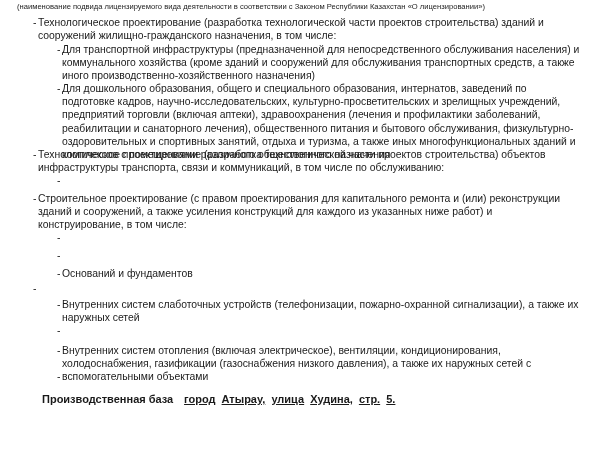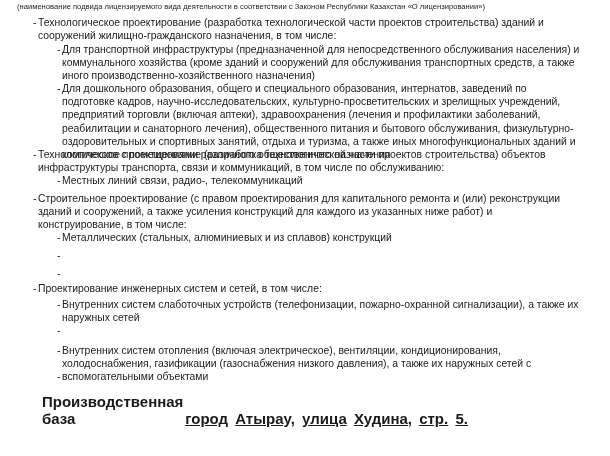--- a/index.html
+++ b/index.html
@@ -35,43 +35,43 @@
       position: absolute;
       left: -5px;
       top: 0;
     }
     .lvl1 { left: 38px; width: 540px; }
     .lvl2 { left: 62px; width: 520px; }
     .footer {
       position: absolute;
       top: 393px;
       left: 42px;
-      font-size: 15px;
+      font-size: 11px;
       font-weight: bold;
       color: #1a1a1a;
     }
     .footer .label { display: inline-block; width: 139px; }
     .footer .addr span { text-decoration: underline; margin-right: 3px; }
   </style>
 </head>
 <body>
 
 <div class="caption">(наименование подвида лицензируемого вида деятельности в соответствии с Законом Республики Казахстан «О лицензировании»)</div>
 
 <div id="items">
     <div class="item lvl1" style="top: 16px;"><span class="dash">-</span><span>Технологическое проектирование (разработка технологической части проектов строительства) зданий и сооружений жилищно-гражданского назначения, в том числе:</span></div>
     <div class="item lvl2" style="top: 43px;"><span class="dash">-</span><span>Для транспортной инфраструктуры (предназначенной для непосредственного обслуживания населения) и коммунального хозяйства (кроме зданий и сооружений для обслуживания транспортных средств, а также иного производственно-хозяйственного назначения)</span></div>
     <div class="item lvl2" style="top: 82px;"><span class="dash">-</span><span>Для дошкольного образования, общего и специального образования, интернатов, заведений по подготовке кадров, научно-исследовательских, культурно-просветительских и зрелищных учреждений, предприятий торговли (включая аптеки), здравоохранения (лечения и профилактики заболеваний, реабилитации и санаторного лечения), общественного питания и бытового обслуживания, физкультурно-оздоровительных и спортивных занятий, отдыха и туризма, а также иных многофункциональных зданий и комплексов с помещениями различного общественного назначения</span></div>
     <div class="item lvl1" style="top: 148px;"><span class="dash">-</span><span>Технологическое проектирование (разработка технологической части проектов строительства) объектов инфраструктуры транспорта, связи и коммуникаций, в том числе по обслуживанию:</span></div>
-    <div class="item lvl2" style="top: 174px;"><span class="dash">-</span><span>Местных линий связи, радио-, телекоммуникаций</span></div>
+    <div class="item lvl2" style="top: 174px;"><span class="dash">-</span></div>
     <div class="item lvl1" style="top: 192px;"><span class="dash">-</span><span>Строительное проектирование (с правом проектирования для капитального ремонта и (или) реконструкции зданий и сооружений, а также усиления конструкций для каждого из указанных ниже работ) и конструирование, в том числе:</span></div>
-    <div class="item lvl2" style="top: 231px;"><span class="dash">-</span><span>Металлических (стальных, алюминиевых и из сплавов) конструкций</span></div>
+    <div class="item lvl2" style="top: 231px;"><span class="dash">-</span></div>
     <div class="item lvl2" style="top: 249px;"><span class="dash">-</span></div>
-    <div class="item lvl2" style="top: 267px;"><span class="dash">-</span></div>
-    <div class="item lvl1" style="top: 282px;"><span class="dash">-</span><span>Проектирование инженерных систем и сетей, в том числе:</span></div>
+    <div class="item lvl2" style="top: 267px;"><span class="dash">-</span><span>Оснований и фундаментов</span></div>
+    <div class="item lvl1" style="top: 282px;"><span class="dash">-</span></div>
     <div class="item lvl2" style="top: 298px;"><span class="dash">-</span><span>Внутренних систем слаботочных устройств (телефонизации, пожарно-охранной сигнализации), а также их наружных сетей</span></div>
     <div class="item lvl2" style="top: 324px;"><span class="dash">-</span></div>
     <div class="item lvl2" style="top: 344px;"><span class="dash">-</span><span>Внутренних систем отопления (включая электрическое), вентиляции, кондиционирования, холодоснабжения, газификации (газоснабжения низкого давления), а также их наружных сетей с вспомогательными объектами</span></div>
     <div class="item lvl2" style="top: 370px;"><span class="dash">-</span></div>
   </div>
 
 <div class="footer">
   <span class="label">Производственная база</span>
   <span class="addr">
     <span>город</span>

